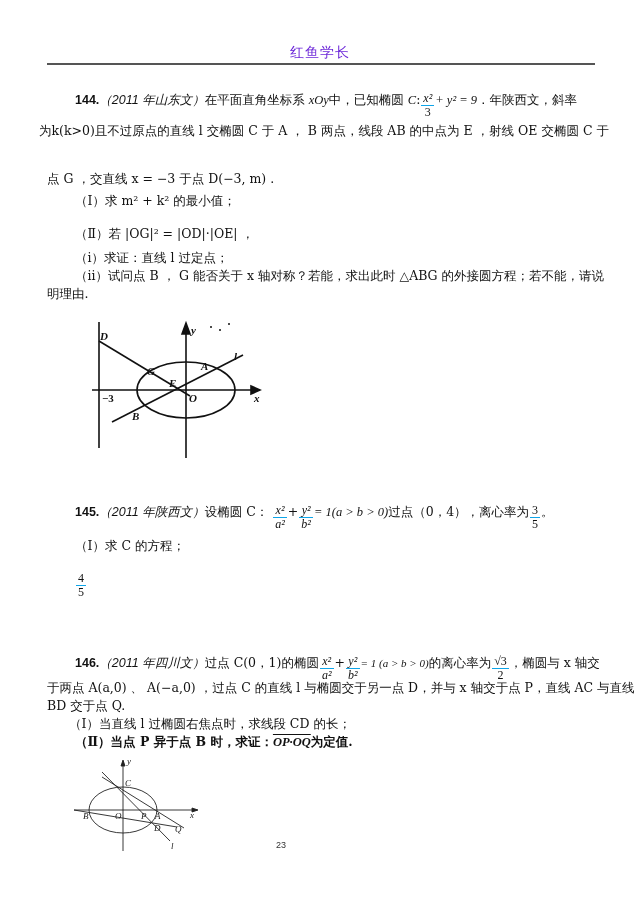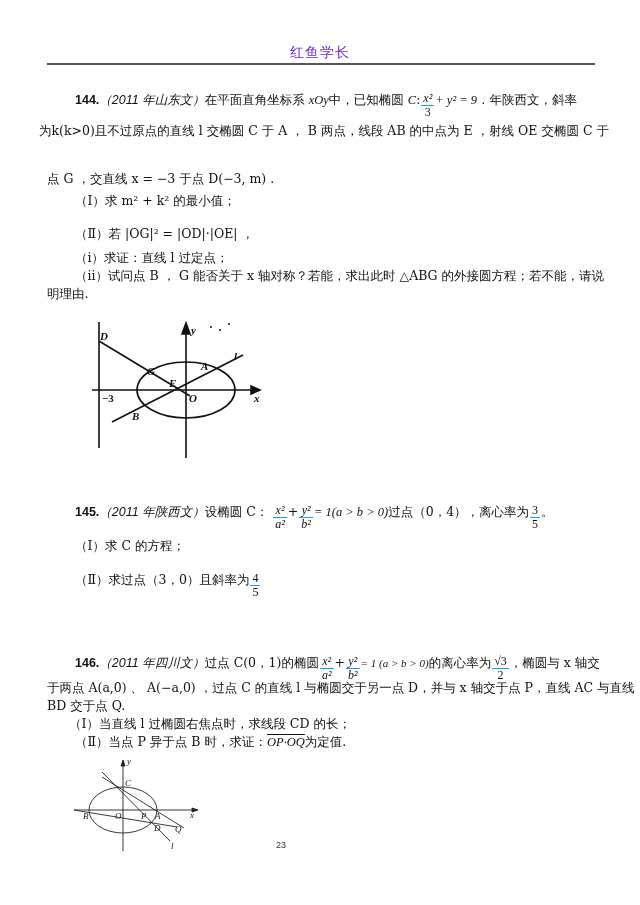--- a/index.html
+++ b/index.html
@@ -71,32 +71,32 @@
   </svg>
 </div>
 
 <div>
   <div class="line" style="top:494px; left:75px; line-height:30px;">
     <span class="num">145.</span><span class="sans">（2011 年陕西文）</span><span>设椭圆 C：</span>
     <span class="frac"><i class="n">x²</i><i class="d">a²</i></span>+<span class="frac"><i class="n">y²</i><i class="d">b²</i></span><i class="m">= 1(a &gt; b &gt; 0)</i><span>过点（0，4），离心率为</span><span class="frac"><span class="n">3</span><span class="d">5</span></span><span>。</span>
   </div>
   <div class="line" style="top:538px; left:75px;">（Ⅰ）求 C 的方程；</div>
   <div class="line" style="top:562px; left:75px; line-height:30px;">
-    <span>（Ⅱ）求过点（3，0）且斜率为</span><span class="frac"><span class="n">4</span><span class="d">5</span></span>
+    <span class="frac"><span class="n">4</span><span class="d">5</span></span>
   </div>
 </div>
 
 <div>
   <div class="line" style="top:645px; left:75px; line-height:30px;">
     <span class="num">146.</span><span class="sans">（2011 年四川文）</span><span>过点 C(0，1)的椭圆</span><span class="frac"><i class="n">x²</i><i class="d">a²</i></span>+<span class="frac"><i class="n">y²</i><i class="d">b²</i></span><i class="m" style="font-size:11px">= 1 (a &gt; b &gt; 0)</i><span>的离心率为</span><span class="frac"><span class="n">√3</span><span class="d">2</span></span><span>，椭圆与 x 轴交</span>
   </div>
   <div class="line" style="top:680px; left:47px;">于两点 A(a,0) 、 A(−a,0) ，过点 C 的直线 l 与椭圆交于另一点 D，并与 x 轴交于点 P，直线 AC 与直线</div>
   <div class="line" style="top:698px; left:47px;">BD 交于点 Q.</div>
   <div class="line" style="top:716px; left:69px;">（I）当直线 l 过椭圆右焦点时，求线段 CD 的长；</div>
-  <div class="line" style="top:734px; left:75px;">
+  <div class="line" style="top:734px; left:75px;font-weight:bold;">
     <span>（Ⅱ）当点 P 异于点 B 时，求证：</span><span class="ov">OP·OQ</span><span>为定值.</span>
   </div>
 
   <svg class="fig" style="left:72px; top:755px;" width="130" height="100" viewBox="0 0 130 100">
     <g stroke="#222" stroke-width="0.9" fill="none">
       <line x1="2" y1="55" x2="125" y2="55"></line>
       <polygon points="120,53 126,55 120,57" fill="#222"></polygon>
       <line x1="51" y1="96" x2="51" y2="6"></line>
       <polygon points="49,11 51,5 53,11" fill="#222"></polygon>
       <ellipse cx="51" cy="55" rx="34" ry="23"></ellipse>

